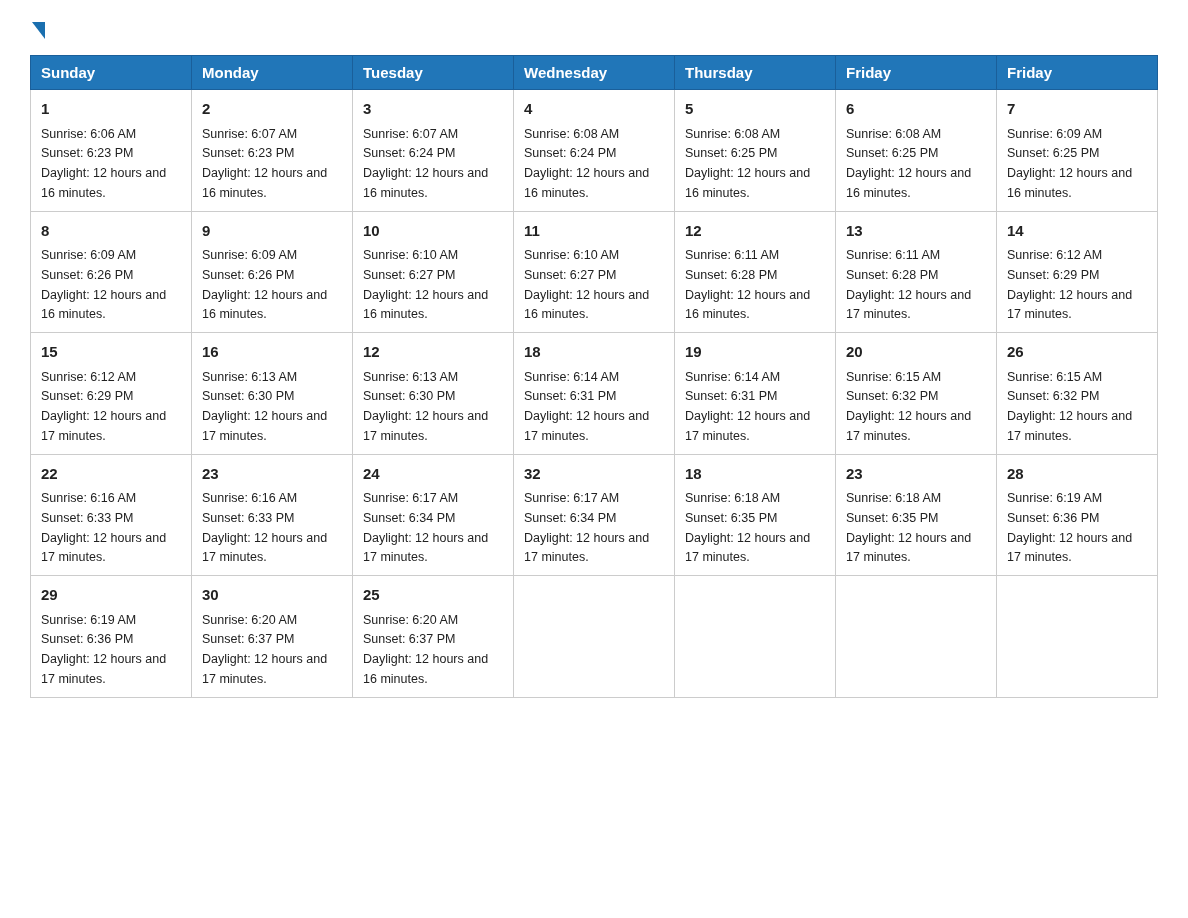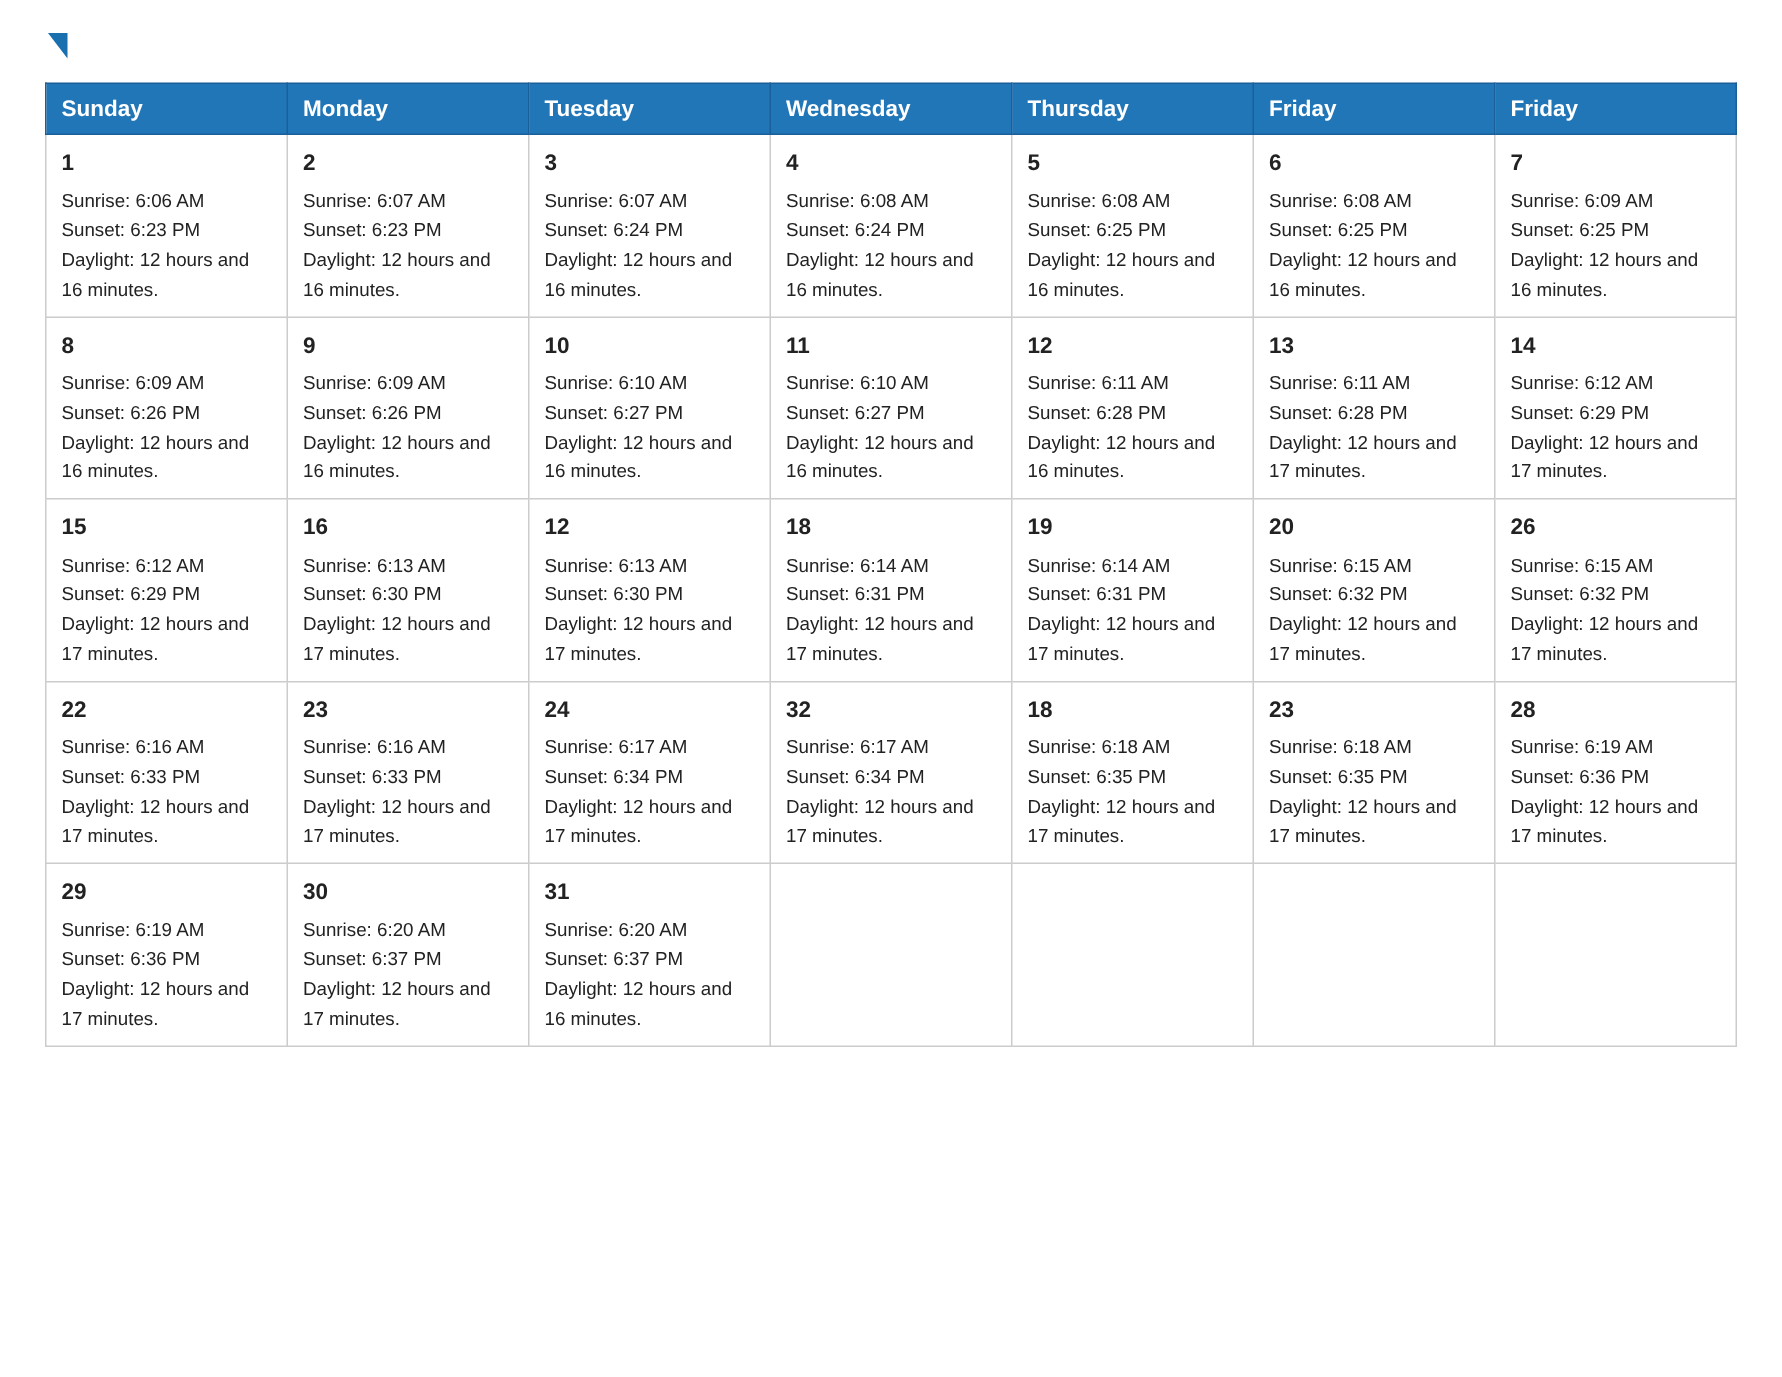--- a/index.html
+++ b/index.html
@@ -311,21 +311,21 @@
         <span class="day-info">Sunset: 6:36 PM</span><br>
         <span class="day-info">Daylight: 12 hours and 17 minutes.</span>
       </td>
         <td>
         <span class="day-number">30</span>
         <span class="day-info">Sunrise: 6:20 AM</span><br>
         <span class="day-info">Sunset: 6:37 PM</span><br>
         <span class="day-info">Daylight: 12 hours and 17 minutes.</span>
       </td>
         <td>
-        <span class="day-number">31</span>
+        <span class="day-number">25</span>
         <span class="day-info">Sunrise: 6:20 AM</span><br>
         <span class="day-info">Sunset: 6:37 PM</span><br>
         <span class="day-info">Daylight: 12 hours and 16 minutes.</span>
       </td>
         <td class="empty-cell"></td>
         <td class="empty-cell"></td>
         <td class="empty-cell"></td>
         <td class="empty-cell"></td>
       </tr>
     </tbody>

